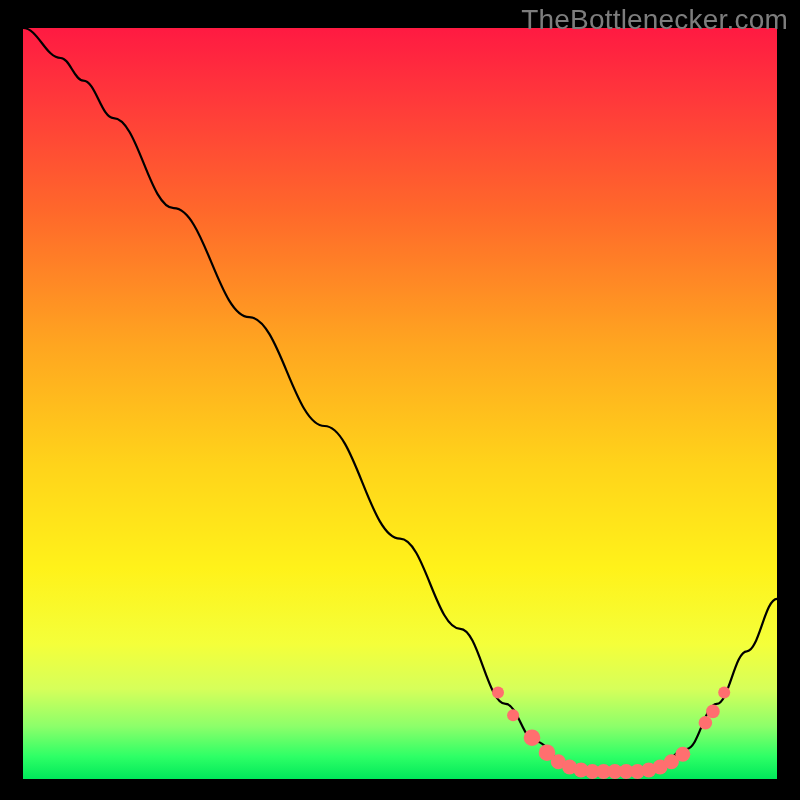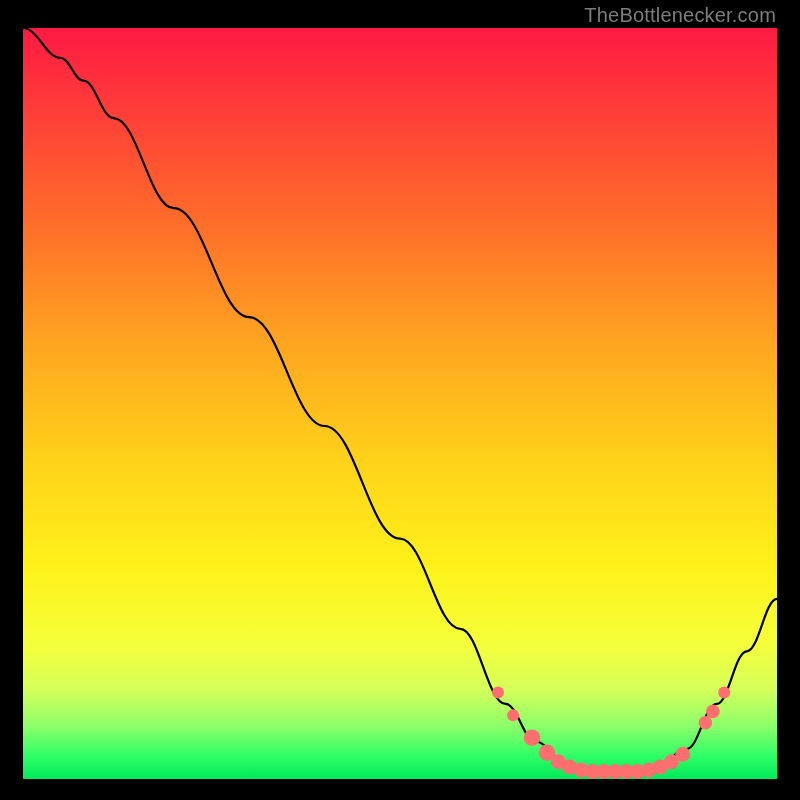--- a/index.html
+++ b/index.html
@@ -51,24 +51,24 @@
     fill: none;
     stroke: #000;
     stroke-width: 2.2;
   }
   .marker {
     fill: #ff6f6f;
     stroke: none;
   }
   .attribution {
     position: absolute;
-    right: 24px;
+    right: 12px;
     top: 4px;
     color: #7d7d7d;
-    font-size: 20px;
+    font-size: 28px;
     font-weight: 500;
     letter-spacing: 0.2px;
   }
 </style>
 </head>
 <body>
 
 <div class="stage">
 
   <div class="plot-area">

